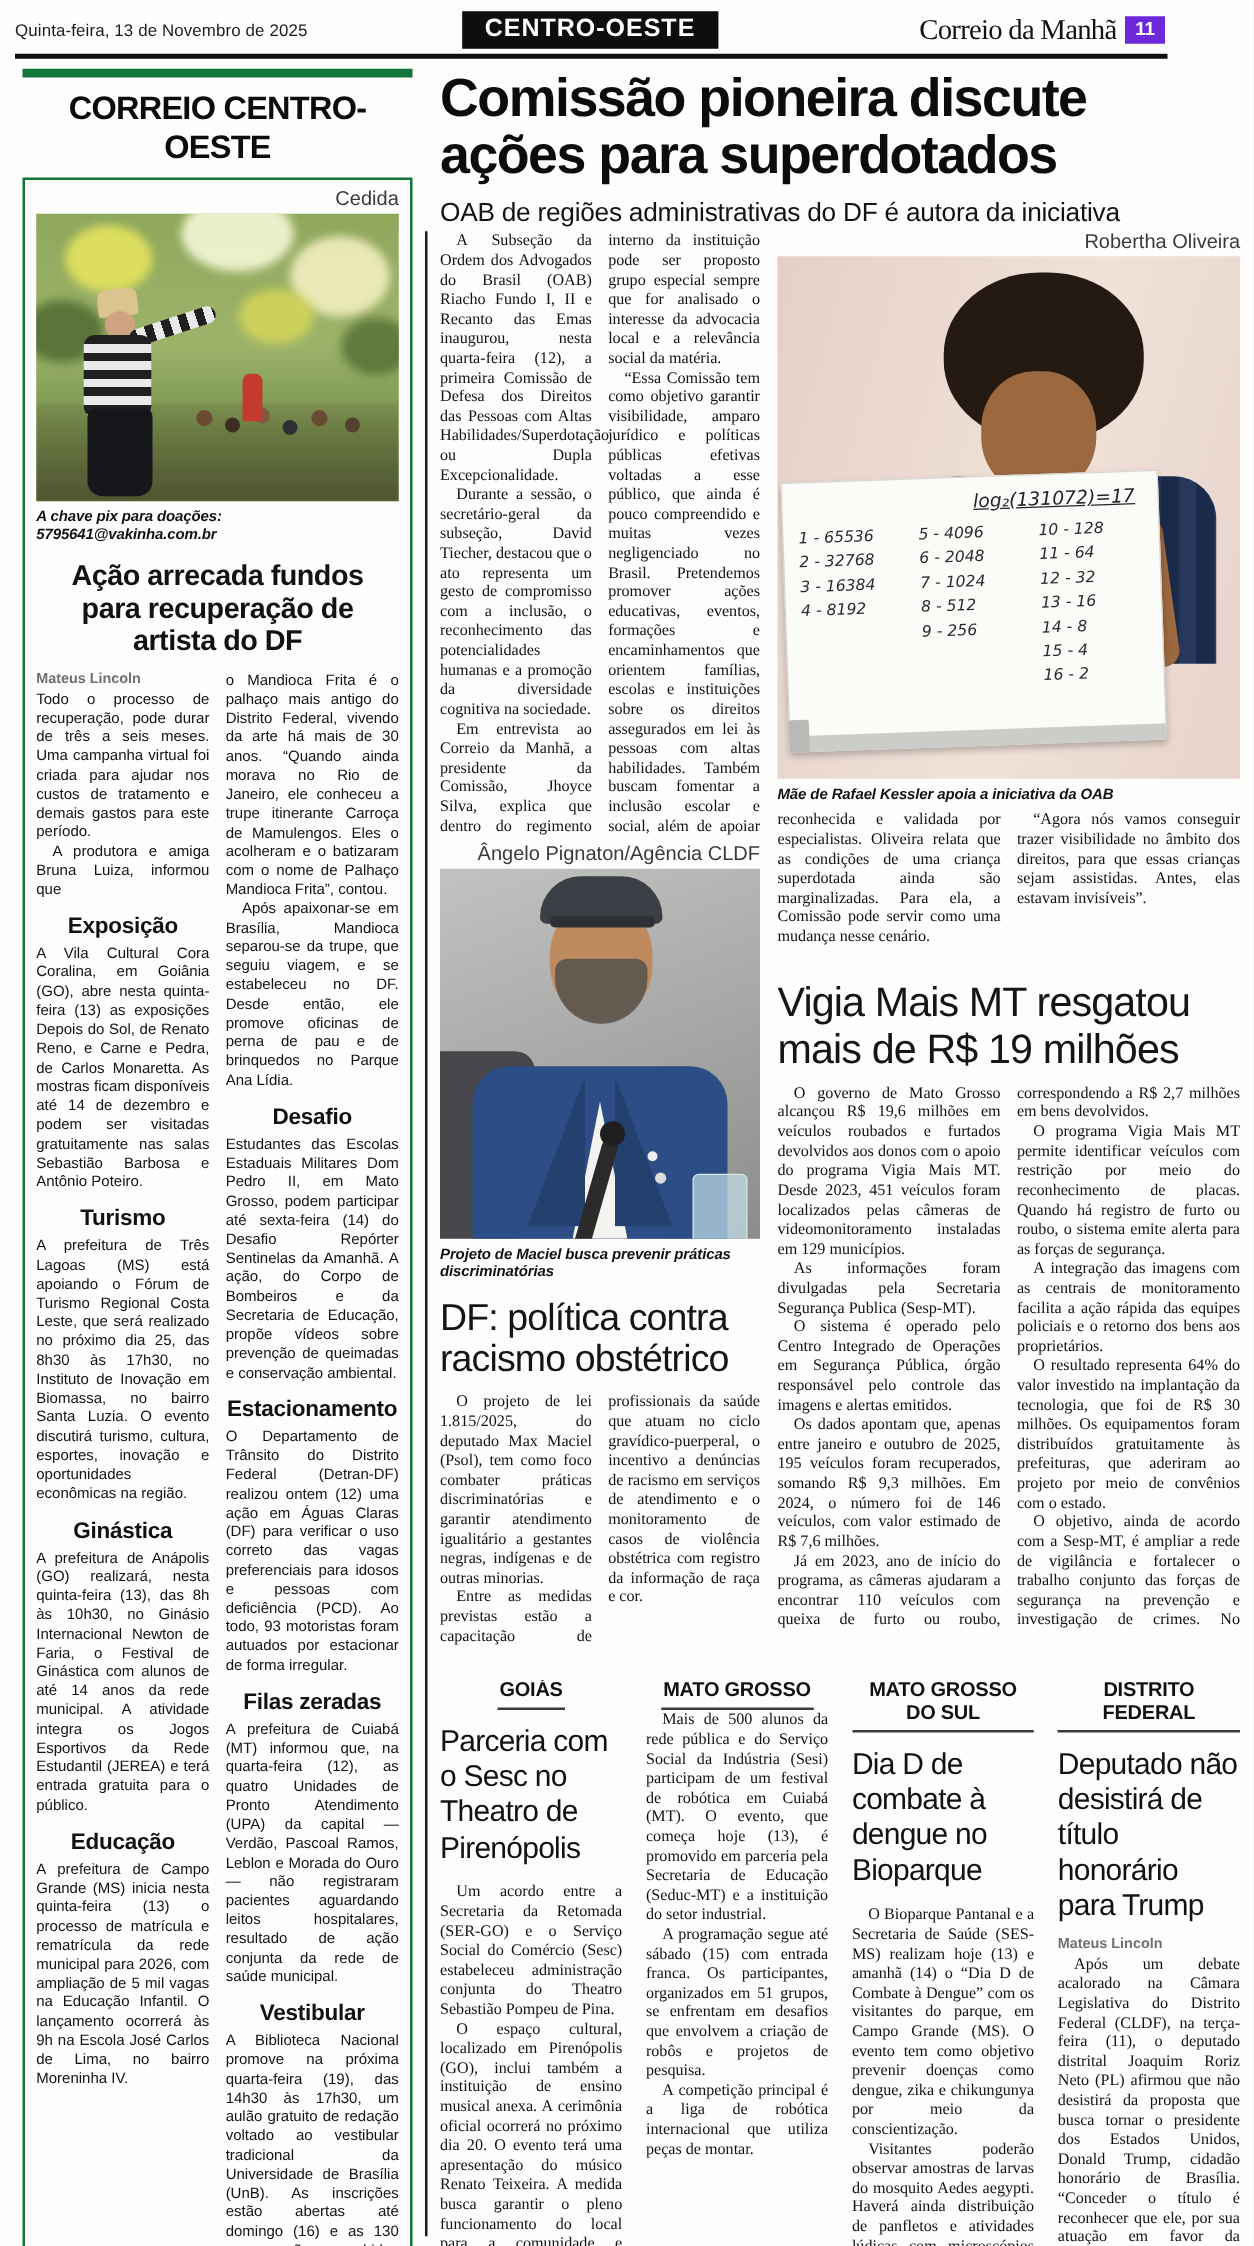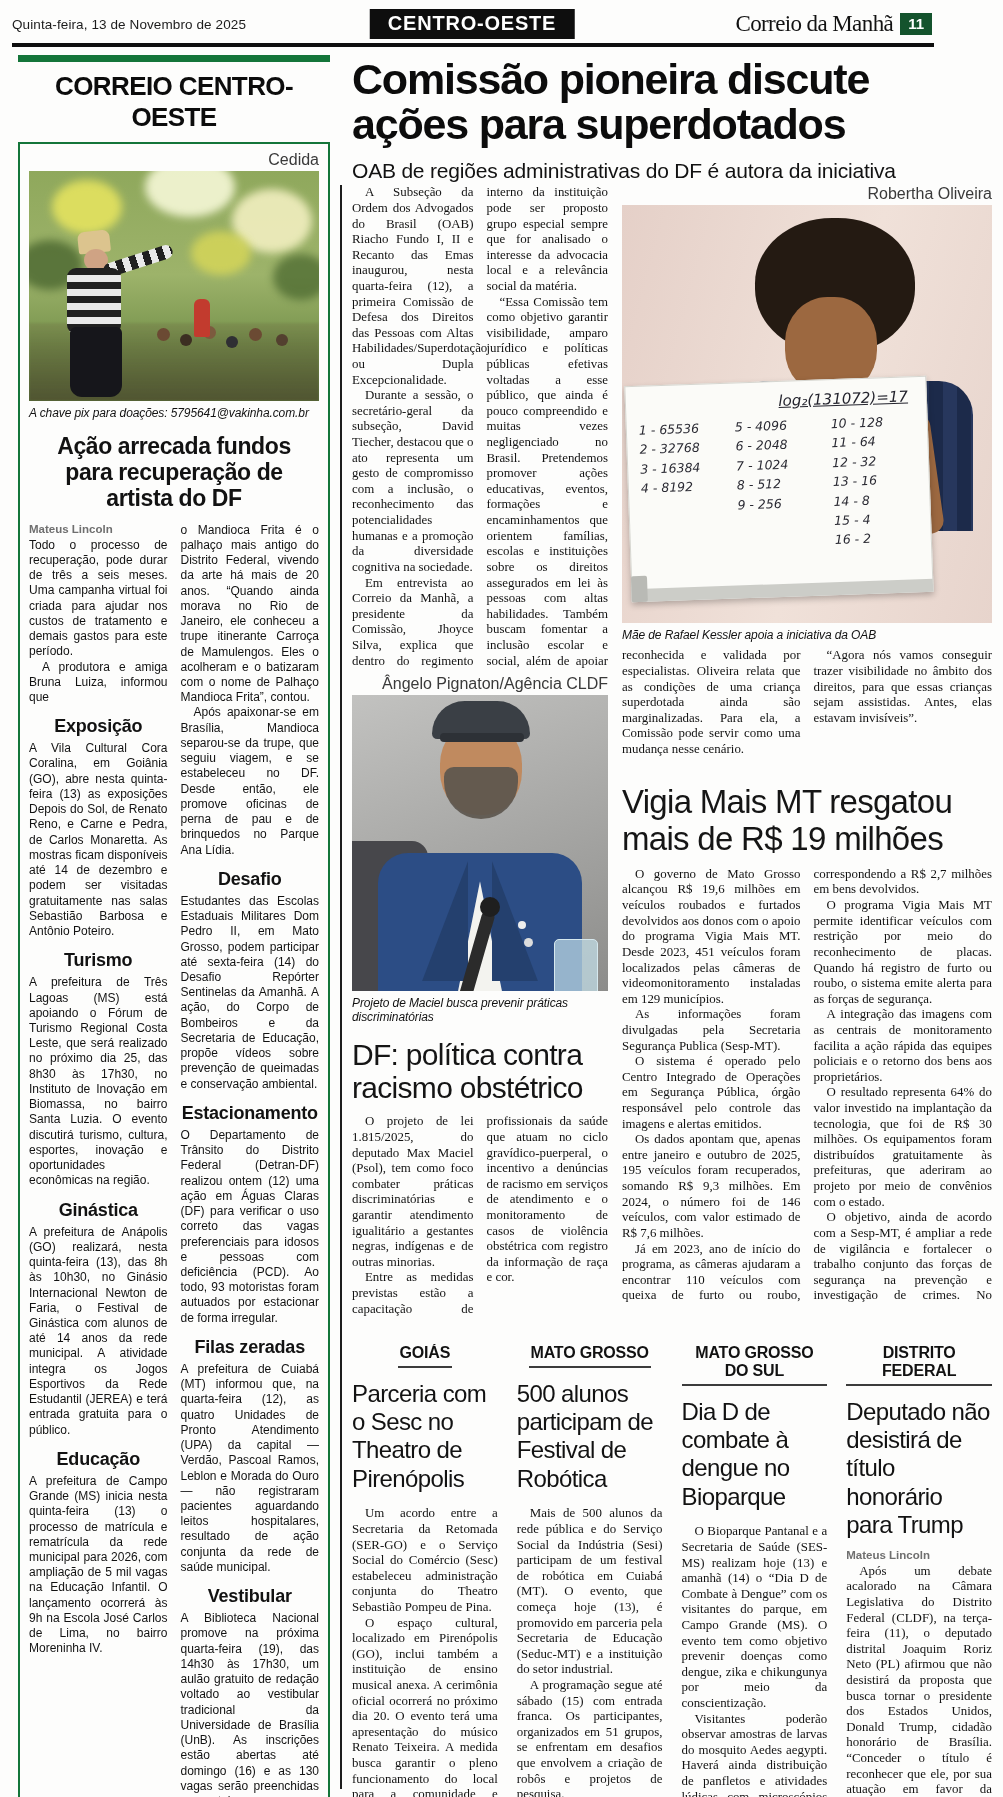--- a/index.html
+++ b/index.html
@@ -9,33 +9,33 @@
   .page{width:1003px;height:1797px;margin:0 auto;background:#fdfdfc;color:var(--ink);
         font-family:"Liberation Sans",sans-serif;position:relative;overflow:hidden}
 
   
   .hdr{position:relative;display:flex;align-items:center;height:32px;margin:8px 8px 0 12px;width:920px}
   .hdr-date{font-size:13.5px;color:#1c1c1c;letter-spacing:.1px}
   .hdr-section{position:absolute;left:50%;transform:translateX(-50%);background:#0e0e0e;color:#fff;
                font-weight:700;font-size:20px;letter-spacing:.8px;padding:3px 18px 4px}
   .hdr-right{margin-left:auto;display:flex;align-items:center;gap:7px}
   .hdr-paper{font-family:"Liberation Serif",serif;font-weight:400;font-size:23px;letter-spacing:-.6px}
-  .hdr-page{background:#14532d;color:#fff;font-weight:700;font-size:15px;padding:2px 8px 3px}
+  .hdr-page{background:#6d28d9;color:#fff;font-weight:700;font-size:15px;padding:2px 8px 3px}
   .hdr-rule{height:4px;background:#0e0e0e;margin:3px 8px 0 12px;width:922px}
 
   
   .content{display:flex;gap:10px;padding:8px 11px 0 18px}
 
   
   .panel{width:312px;flex:none}
   .p-bar{height:7px;background:var(--green)}
   .p-title{font-size:26px;font-weight:800;letter-spacing:-.6px;text-align:center;margin:9px 0 9px;color:#0c0c0c}
   .p-box{border:2px solid var(--green);padding:7px 9px 9px;height:1672px;overflow:hidden}
   .credit{font-size:16px;color:#3a3a3a;text-align:right;margin:0 0 2px}
-  .caption{font-size:12px;font-style:italic;font-weight:400;margin-top:5px;letter-spacing:-.1px}
+  .caption{font-size:12px;font-style:italic;font-weight:700;margin-top:5px;letter-spacing:-.1px}
   .p-headline{font-size:23px;font-weight:700;text-align:center;line-height:1.14;letter-spacing:-.4px;margin:13px 2px 11px}
   .byline{font-size:11.5px;font-weight:700;color:#6f6f6f;margin:0 0 3px}
   .byline:empty{display:none}
   .p-cols{display:flex;gap:13px}
   .p-col{width:139px}
   .paras p{margin:0;text-align:justify}
   .p-col p{font-size:12px;line-height:1.27}
   .p-col .paras p + p{text-indent:13px}
   .p-sec h3{font-size:18px;font-weight:700;text-align:center;margin:11px 0 4px;letter-spacing:-.2px}
 
@@ -172,21 +172,21 @@
               <h3>Educação</h3>
               <div class="paras">
                   <p>A prefeitura de Campo Grande (MS) inicia nesta quinta-feira (13) o processo de matrícula e rematrícula da rede municipal para 2026, com ampliação de 5 mil vagas na Educação Infantil. O lançamento ocorrerá às 9h na Escola José Carlos de Lima, no bairro Moreninha IV.</p>
                 </div>
             </section>
 
           </div>
 
           <div class="p-col">
             <div class="paras">
-                <p>o Mandioca Frita é o palhaço mais antigo do Distrito Federal, vivendo da arte há mais de 20 anos. “Quando ainda morava no Rio de Janeiro, ele conheceu a trupe itinerante Carroça de Mamulengos. Eles o acolheram e o batizaram com o nome de Palhaço Mandioca Frita”, contou.</p>
+                <p>o Mandioca Frita é o palhaço mais antigo do Distrito Federal, vivendo da arte há mais de 30 anos. “Quando ainda morava no Rio de Janeiro, ele conheceu a trupe itinerante Carroça de Mamulengos. Eles o acolheram e o batizaram com o nome de Palhaço Mandioca Frita”, contou.</p>
                 <p>Após apaixonar-se em Brasília, Mandioca separou-se da trupe, que seguiu viagem, e se estabeleceu no DF. Desde então, ele promove oficinas de perna de pau e de brinquedos no Parque Ana Lídia.</p>
               </div>
 
             <section class="p-sec">
               <h3>Desafio</h3>
               <div class="paras">
                   <p>Estudantes das Escolas Estaduais Militares Dom Pedro II, em Mato Grosso, podem participar até sexta-feira (14) do Desafio Repórter Sentinelas da Amanhã. A ação, do Corpo de Bombeiros e da Secretaria de Educação, propõe vídeos sobre prevenção de queimadas e conservação ambiental.</p>
                 </div>
             </section>
             <section class="p-sec">
@@ -324,21 +324,20 @@
           <div class="serif paras">
               <p>Um acordo entre a Secretaria da Retomada (SER-GO) e o Serviço Social do Comércio (Sesc) estabeleceu administração conjunta do Theatro Sebastião Pompeu de Pina.</p>
               <p>O espaço cultural, localizado em Pirenópolis (GO), inclui também a instituição de ensino musical anexa. A cerimônia oficial ocorrerá no próximo dia 20. O evento terá uma apresentação do músico Renato Teixeira. A medida busca garantir o pleno funcionamento do local para a comunidade e visitantes.</p>
             </div>
         </article>
 
         <article>
           <div class="kicker-wrap">
             <span class="kicker">MATO GROSSO</span>
           </div>
-          <h3 class="b-headline">500 alunos participam de Festival de Robótica</h3>
 
           <div class="serif paras">
               <p>Mais de 500 alunos da rede pública e do Serviço Social da Indústria (Sesi) participam de um festival de robótica em Cuiabá (MT). O evento, que começa hoje (13), é promovido em parceria pela Secretaria de Educação (Seduc-MT) e a instituição do setor industrial.</p>
               <p>A programação segue até sábado (15) com entrada franca. Os participantes, organizados em 51 grupos, se enfrentam em desafios que envolvem a criação de robôs e projetos de pesquisa.</p>
               <p>A competição principal é a liga de robótica internacional que utiliza peças de montar.</p>
             </div>
         </article>
 
         <article>
           <div class="kicker-wrap">

